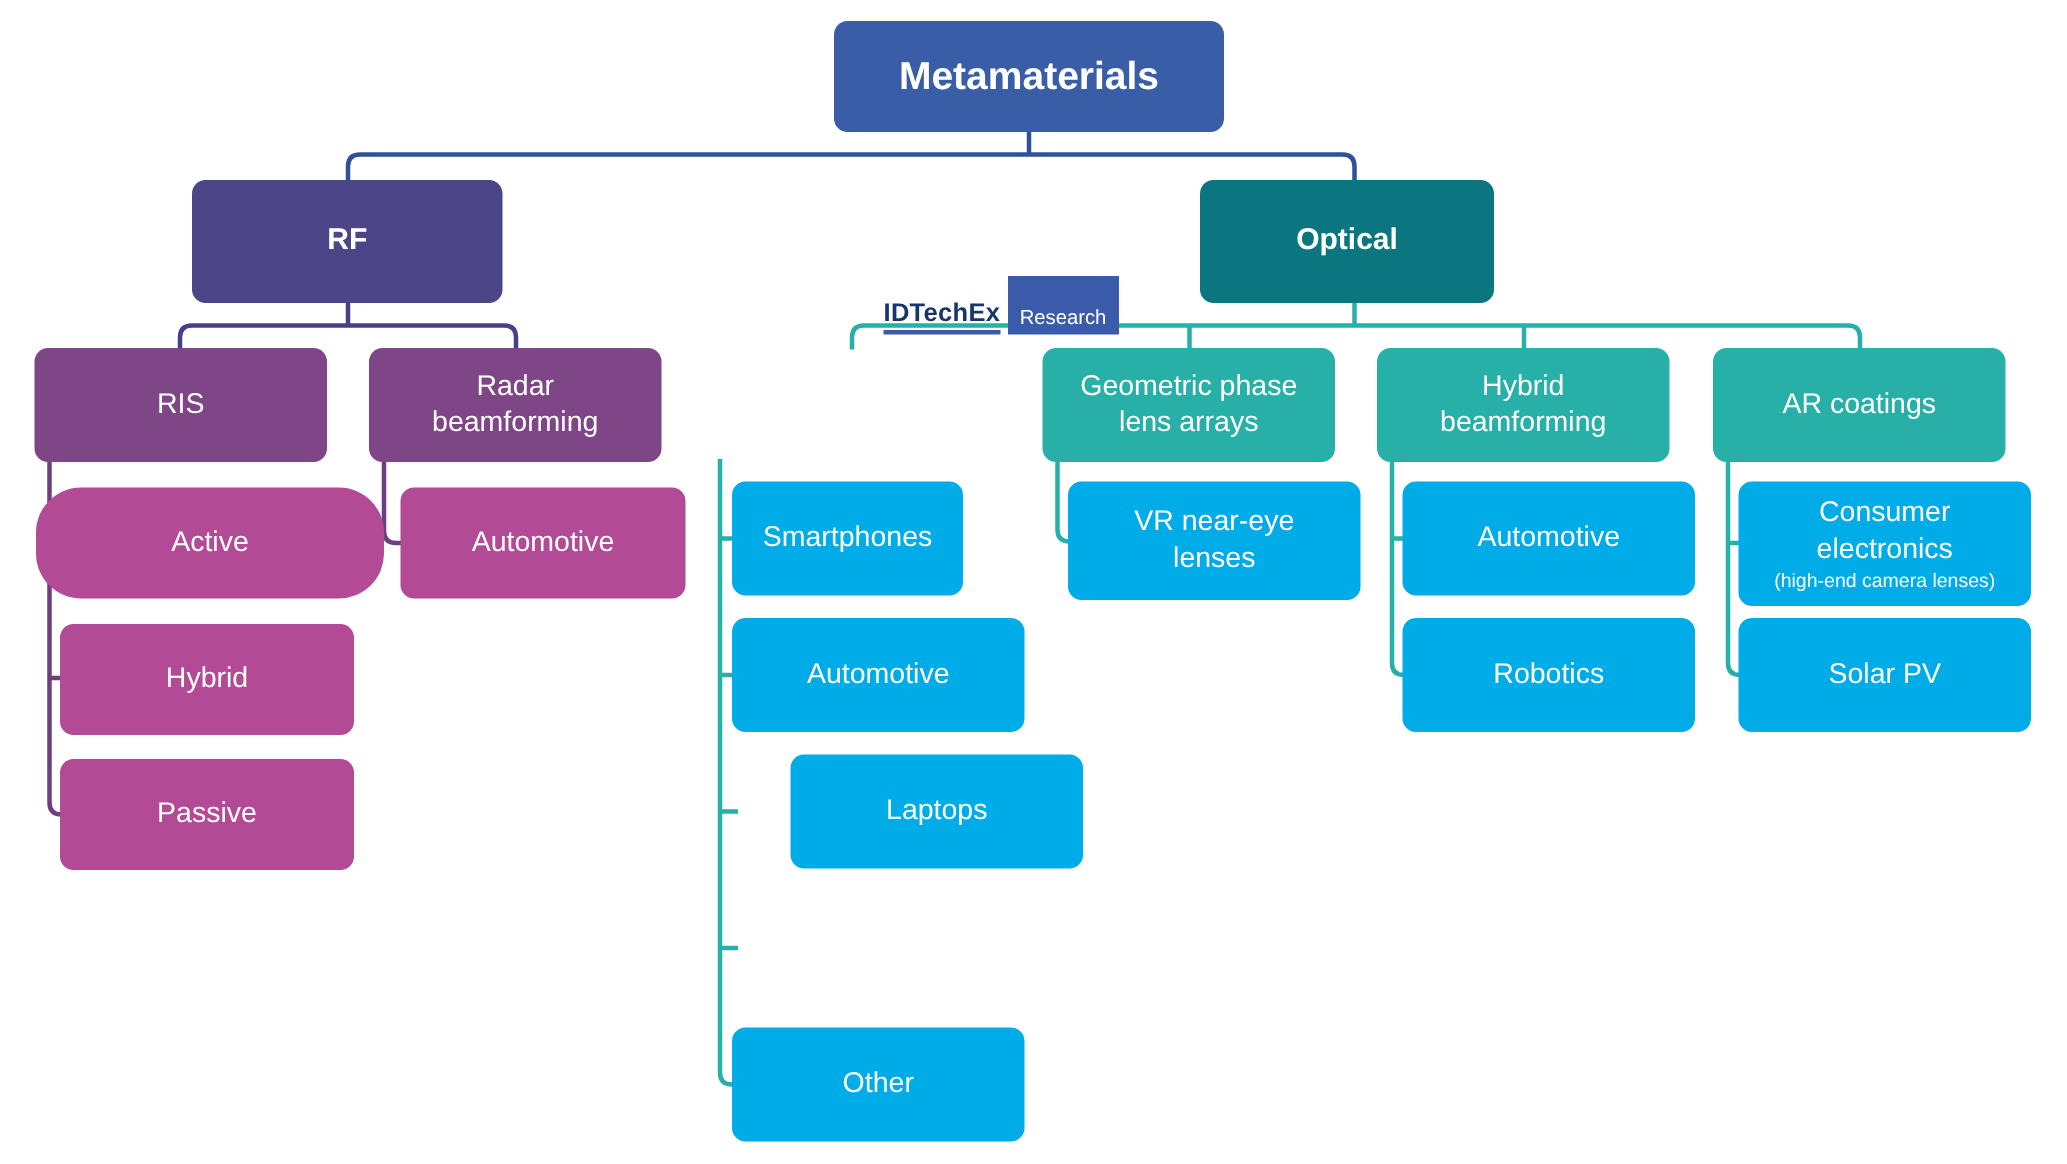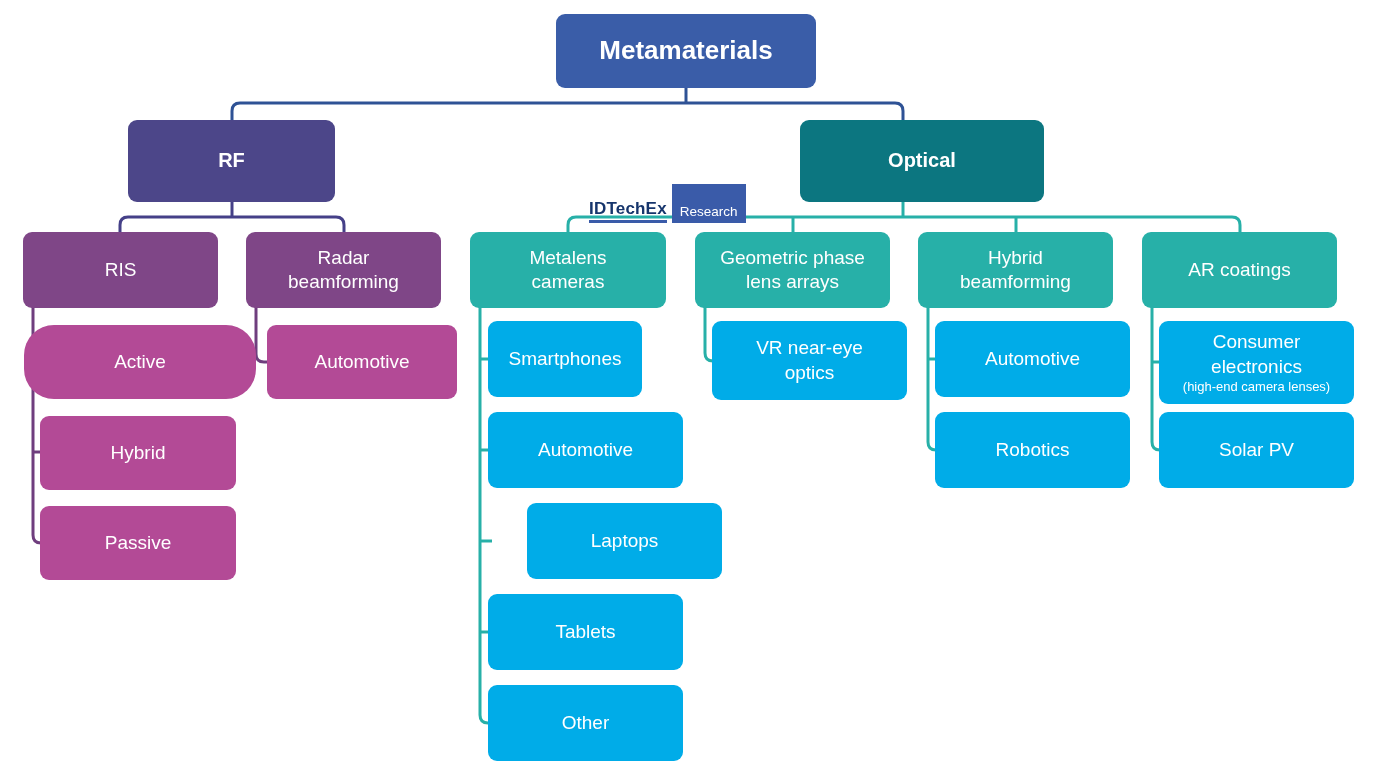--- a/index.html
+++ b/index.html
@@ -86,53 +86,50 @@
     <path d="M928 306 V442 Q928 450 936 450 H940" stroke="#27b0a8"></path>
     <path d="M928 359 H940" stroke="#27b0a8"></path>
 
     <path d="M1152 306 V442 Q1152 450 1160 450 H1163" stroke="#27b0a8"></path>
     <path d="M1152 362 H1163" stroke="#27b0a8"></path>
   </svg>
 
   <div class="node c-root lvl0" style="left:556px;top:14px;width:260px;height:74px;">Metamaterials</div>
 
   <div class="node c-rf lvl1" style="left:128px;top:120px;width:207px;height:82px;">RF</div>
-  <div class="node c-optical lvl1" style="left:800px;top:120px;width:244px;height:82px;">Optical</div>
+  <div class="node c-optical lvl1" style="left:800px;top:120px;width:196px;height:82px;">Optical</div>
 
   <div id="logo">
     <span class="brand">IDTechEx</span>
     <span class="badge">Research</span>
   </div>
 
   <div class="node c-plum" style="left:23px;top:232px;width:195px;height:76px;">RIS</div>
   <div class="node c-plum" style="left:246px;top:232px;width:195px;height:76px;">Radar
 beamforming</div>
 
   <div class="node c-magenta" style="left:24px;top:325px;width:232px;height:74px;border-radius:30px;">Active</div>
   <div class="node c-magenta" style="left:40px;top:416px;width:196px;height:74px;">Hybrid</div>
   <div class="node c-magenta" style="left:40px;top:506px;width:196px;height:74px;">Passive</div>
 
   <div class="node c-magenta" style="left:267px;top:325px;width:190px;height:74px;">Automotive</div>
 
-  <div class="node c-teal" style="left:470px;top:232px;width:196px;height:76px;">Metalens
-cameras</div>
   <div class="node c-teal" style="left:695px;top:232px;width:195px;height:76px;">Geometric phase
 lens arrays</div>
   <div class="node c-teal" style="left:918px;top:232px;width:195px;height:76px;">Hybrid
 beamforming</div>
   <div class="node c-teal" style="left:1142px;top:232px;width:195px;height:76px;">AR coatings</div>
 
   <div class="node c-blue" style="left:488px;top:321px;width:154px;height:76px;">Smartphones</div>
   <div class="node c-blue" style="left:488px;top:412px;width:195px;height:76px;">Automotive</div>
   <div class="node c-blue" style="left:488px;top:503px;width:195px;height:76px;margin-left:39px;">Laptops</div>
-  <div class="node c-blue" style="left:488px;top:594px;width:195px;height:76px;">Tablets</div>
   <div class="node c-blue" style="left:488px;top:685px;width:195px;height:76px;">Other</div>
 
   <div class="node c-blue" style="left:712px;top:321px;width:195px;height:79px;">VR near-eye
-optics</div>
+lenses</div>
 
   <div class="node c-blue" style="left:935px;top:321px;width:195px;height:76px;">Automotive</div>
   <div class="node c-blue" style="left:935px;top:412px;width:195px;height:76px;">Robotics</div>
 
   <div class="node c-blue" style="left:1159px;top:321px;width:195px;height:83px;padding:4px 6px;">
     <span style="white-space:pre-line;">Consumer
 electronics</span>
     <span class="note">(high-end camera lenses)</span>
   </div>
   <div class="node c-blue" style="left:1159px;top:412px;width:195px;height:76px;">Solar PV</div>

